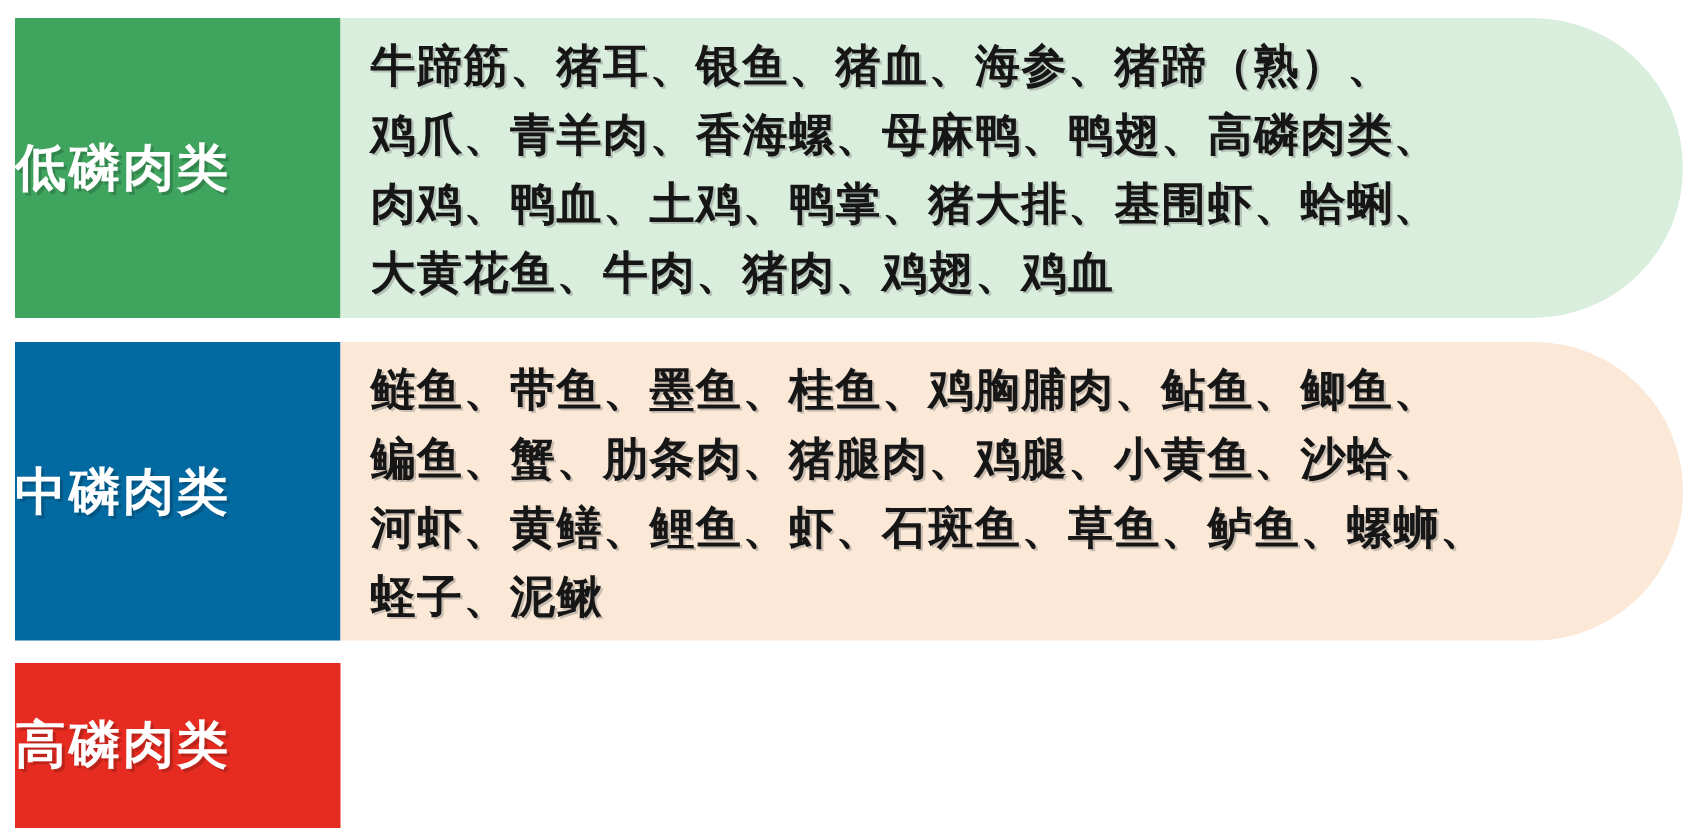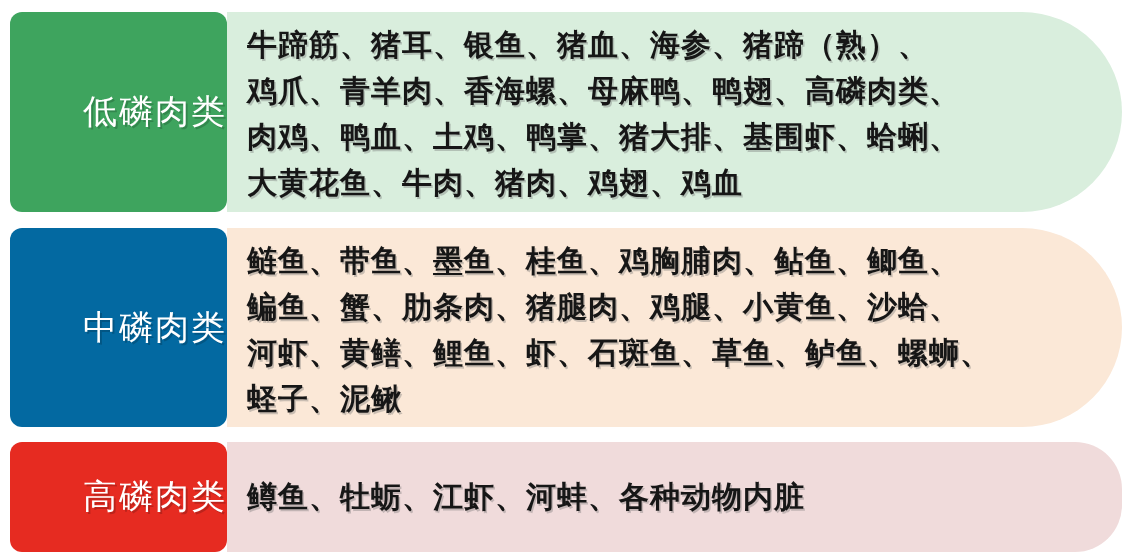--- a/index.html
+++ b/index.html
@@ -19,27 +19,26 @@
     position: absolute;
     left: 10px;
     width: 1112px;
     display: flex;
   }
   .label {
     flex: 0 0 217px;
     width: 217px;
     display: flex;
     align-items: center;
-    justify-content: flex-end;
+    justify-content: flex-start;
     color: #ffffff;
-    font-weight: normal;
+    font-weight: bold;
     font-size: 34px;
     letter-spacing: 2px;
     text-shadow: 2px 2px 0 rgba(0,0,0,0.18);
-    border-radius: 12px;
   }
   .content {
     flex: 1 1 auto;
     font-weight: bold;
     font-size: 30px;
     line-height: 46px;
     letter-spacing: 1px;
     color: #161616;
     text-shadow: 1.5px 1.5px 0 rgba(110,110,110,0.35);
     padding: 10px 30px 0 20px;
@@ -91,18 +90,15 @@
       <div class="line">鳊鱼、蟹、肋条肉、猪腿肉、鸡腿、小黄鱼、沙蛤、</div>
       <div class="line">河虾、黄鳝、鲤鱼、虾、石斑鱼、草鱼、鲈鱼、螺蛳、</div>
       <div class="line">蛏子、泥鳅</div>
     </div>
   </div>
 
   <div class="row" id="row-high">
     <div class="label">
       <span>高磷肉类</span>
     </div>
-    <div class="content">
-      <div class="line">鳟鱼、牡蛎、江虾、河蚌、各种动物内脏</div>
-    </div>
   </div>
 
 </div>
 
 </body></html>

